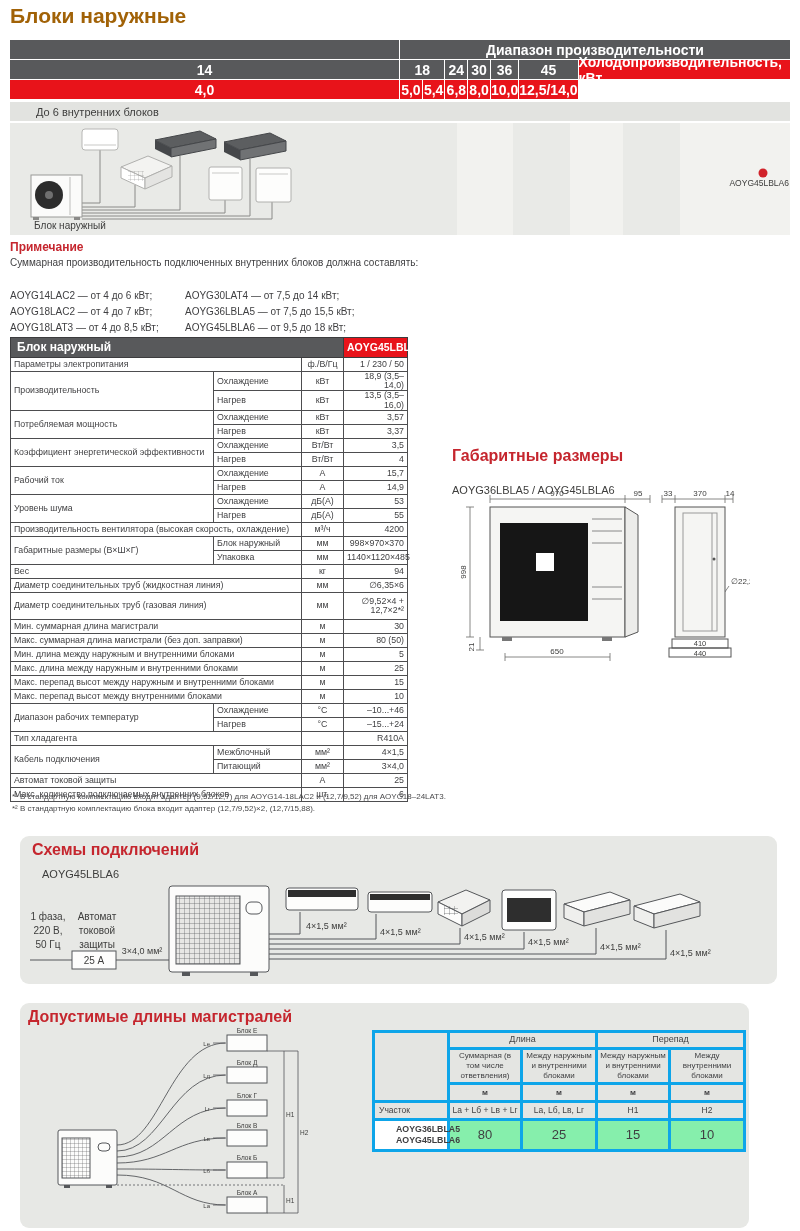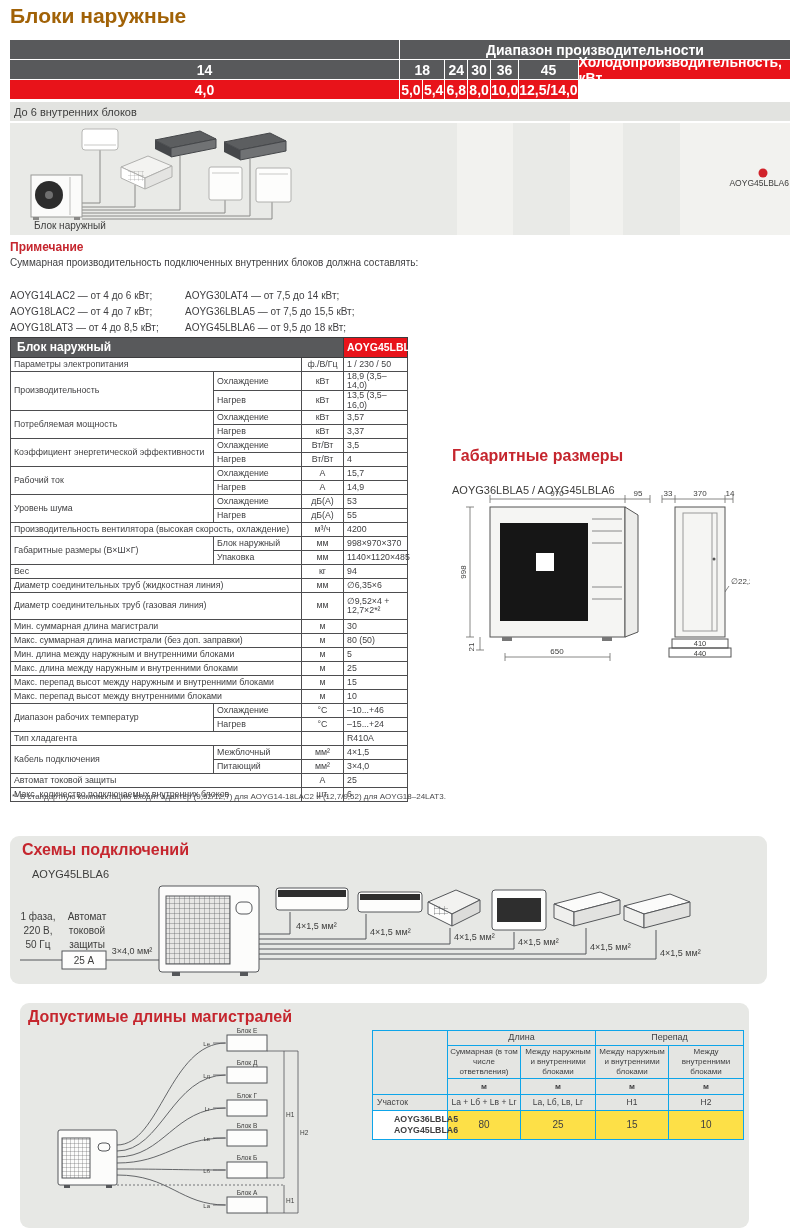--- a/index.html
+++ b/index.html
@@ -16,68 +16,68 @@
     grid-template-columns:389px repeat(7,1fr);grid-auto-rows:19px;gap:1px;background:#fff}
   .cap-cell{display:flex;align-items:center;justify-content:center;
     background:#58595b;color:#fff;font-size:14px;font-weight:bold}
   .cap-cell.lblc{justify-content:flex-end;padding-right:8px}
   .cap-cell.red{background:#e8131a}
   .span7{grid-column:2 / span 7}
   .span2{grid-column:span 2}
   
   .band{left:10px;top:102px;width:780px;height:133px;background:#e9eae7}
   .band-head{height:19px;background:#e2e3e0;border-bottom:2px solid #fff;
-    display:flex;align-items:center;padding-left:4px;font-size:11px;color:#3d3d3c}
+    display:flex;align-items:center;padding-left:26px;font-size:11px;color:#3d3d3c}
   .stripes{position:absolute;left:0;top:21px;width:780px;height:112px;
     background:linear-gradient(90deg,
       #e9eae7 0 390px,#e9eae7 390px 447px,#f2f2ef 447px 503px,#e9eae7 503px 560px,
       #f2f2ef 560px 613px,#e9eae7 613px 670px,#f2f2ef 670px 723px,#f2f2ef 723px 780px)}
   .band-art{position:absolute;left:0;top:21px}
   
   .notes{left:10px;top:240px;width:420px}
   .notes-title{font-size:12px;font-weight:bold;color:#c5262e;margin-bottom:3px}
   .notes-intro{font-size:10px;margin-bottom:22px}
   .note-grid{display:grid;grid-template-columns:175px auto;row-gap:5px;font-size:10px}
   
   .spec{left:10px;top:337px;border-collapse:collapse;table-layout:fixed;width:397px}
   .spec td{border:1px solid #4d4d4f;font-size:8.8px;height:13px;
     padding:0 3px;line-height:1.05;color:#3f3f41;background:#fff}
   .spec tr.tall td{height:26px}
   .spec td.lbl{text-align:left}
   .spec td.sub{text-align:left}
   .spec td.unit{text-align:center}
-  .spec td.val{text-align:left}
+  .spec td.val{text-align:right}
   .spec .hd td{height:19px;border:1px solid #3c3c3e}
   .spec td.hd-l{background:#58595b;color:#fff;font-weight:bold;font-size:12px;padding-left:6px}
   .spec td.hd-r{background:#e8131a;color:#fff;font-weight:bold;font-size:10.5px;text-align:center}
   
   .dim-title{left:452px;top:447px}
   .dim-sub{left:452px;top:484px;font-size:11px;color:#3d3d3c}
   .dim-art{left:450px;top:487px}
   
   .foot{left:12px;top:791px;font-size:8px;line-height:1.45;color:#4a4a4c}
   
   .panel{background:#e7e8e5;border-radius:9px}
-  .schemes-panel{left:10px;top:836px;width:757px;height:148px}
+  .schemes-panel{left:20px;top:836px;width:757px;height:148px}
   .schemes-title{left:12px;top:5px}
   .schemes-model{left:22px;top:32px;font-size:11px;color:#3d3d3c}
   .schemes-art{left:4px;top:42px}
   .len-panel{left:20px;top:1003px;width:729px;height:225px}
   .len-title{left:8px;top:5px}
   .len-art{left:10px;top:24px}
   
   .len-table{position:absolute;left:352px;top:27px;border-collapse:collapse;table-layout:fixed;width:371px}
-  .len-table td{border:1px solid #0ea5e9;background:#e4e5e2;font-size:8px;
+  .len-table td{border:3px solid #0ea5e9;background:#e4e5e2;font-size:8px;
     text-align:center;padding:1px 2px;line-height:1.25;color:#3f3f41}
   .len-table td.grp{height:12px;font-size:9px}
   .len-table td.corner{background:#e4e5e2}
   .len-table td.unitc{height:13px;font-weight:bold}
   .len-table td.sec{height:13px;font-size:8.5px}
   .len-table td.sec-l{text-align:left;padding-left:4px}
-  .len-table td.data{background:#fde047;height:26px;font-size:10px}
+  .len-table td.data{background:#86efac;height:26px;font-size:13px}
   .len-table td.model{background:#fff;text-align:left;font-weight:bold;font-size:8.8px;padding-left:21px}
   
   text{font-family:"Liberation Sans",sans-serif}
 </style>
 </head>
 <body>
 
 <div class="abs page-title">Блоки наружные</div>
 
 <div class="abs cap-table">
@@ -410,20 +410,21 @@
     <circle cx="264" cy="72" r="1.5" fill="#555"></circle>
     <rect x="222" y="152" width="56" height="9" fill="none" stroke="#555"></rect>
     <rect x="219" y="161" width="62" height="9" fill="none" stroke="#555"></rect>
   </g>
   <text x="250" y="159" font-size="7.5" fill="#3d3d3c" text-anchor="middle">410</text>
   <text x="250" y="168.5" font-size="7.5" fill="#3d3d3c" text-anchor="middle">440</text>
 </svg>
 
 <div class="abs foot">
   <div>*¹ В стандартную комплектацию входит адаптер (9,52/12,7) для AOYG14-18LAC2 и (12,7/9,52) для AOYG18–24LAT3.</div>
+  <div>*² В стандартную комплектацию блока входит адаптер (12,7/9,52)×2, (12,7/15,88).</div>
 </div>
 
 <div class="abs panel schemes-panel">
   <div class="abs sec-title schemes-title">Схемы подключений</div>
   <div class="abs schemes-model">AOYG45LBLA6</div>
   <svg class="abs schemes-art" width="754" height="104" viewBox="0 0 754 104">
     <defs>
       <pattern id="gridB" width="5" height="5" patternUnits="userSpaceOnUse">
         <path d="M5 0H0V5" fill="none" stroke="#55575a" stroke-width="0.7"></path>
       </pattern>

